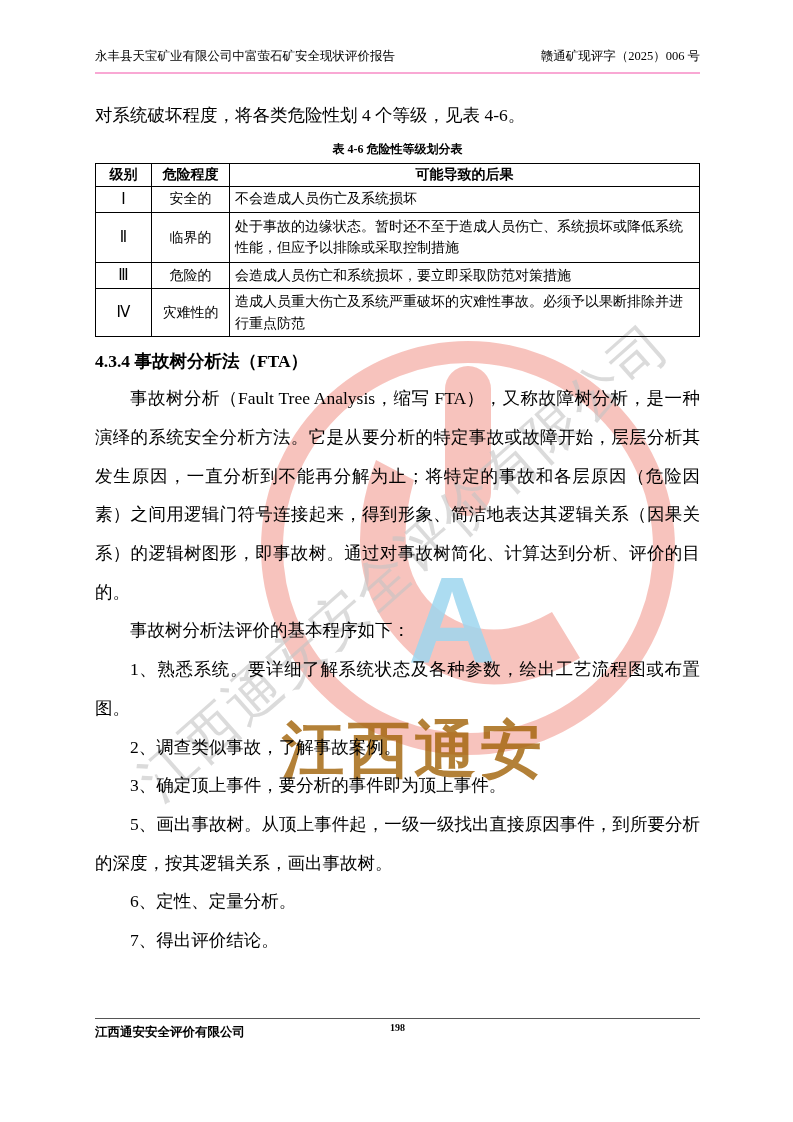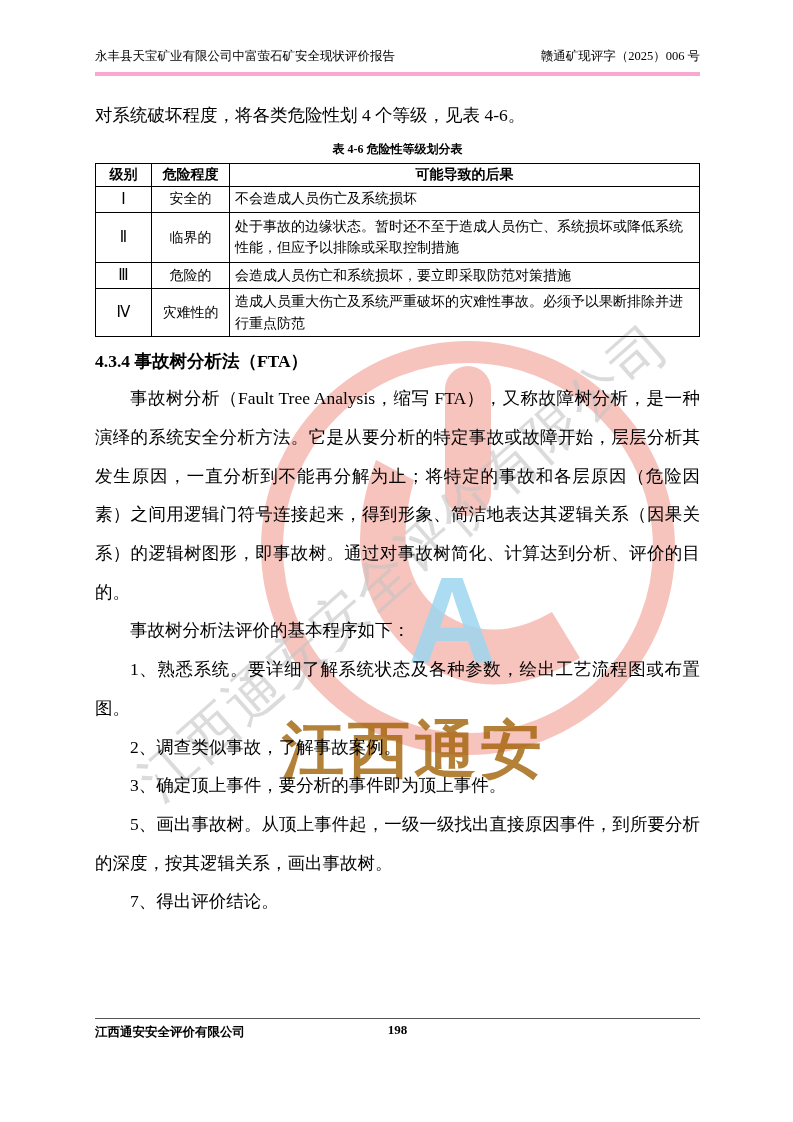--- a/index.html
+++ b/index.html
@@ -32,21 +32,21 @@
     transform:rotate(-41.5deg);
     font-size:55px;letter-spacing:2px;color:#c4c4c4;opacity:.6;
     white-space:nowrap;
     font-family:"Liberation Serif","DejaVu Serif",serif;
   }
   
   .doc-header{
     position:absolute;left:95px;right:93px;top:48px;z-index:1;
     display:flex;justify-content:space-between;align-items:flex-end;
     font-size:12.5px;
-    border-bottom:4px solid #f9a8d4;
+    border-bottom:2px solid #f9a8d4;
     padding-bottom:7px;
   }
   
   .content{position:absolute;left:95px;right:93px;top:75px;z-index:1;}
   .intro{
     margin:26px 0 0 0;
     font-size:17.5px;line-height:28px;
   }
   .table-title{
     margin-top:12px;
@@ -80,21 +80,21 @@
   }
   
   .doc-footer{
     position:absolute;left:95px;right:93px;top:1018px;z-index:1;
     border-top:1px solid #555;
     padding-top:5px;
     font-size:12.5px;font-weight:bold;
   }
   .page-num{
     position:absolute;left:0;right:0;top:3px;
-    text-align:center;font-weight:bold;font-size:13px;
+    text-align:center;font-weight:bold;font-size:10px;
   }
 </style>
 </head>
 <body>
 
 <div class="page">
 
   <div class="watermark">
     <svg class="wm-logo" width="440" height="440" viewBox="0 0 440 440">
       <circle cx="220" cy="220" r="196" fill="none" stroke="#f0897d" stroke-width="22"></circle>
@@ -155,20 +155,21 @@
     </table>
 
     <h3 class="section-heading">4.3.4 事故树分析法（FTA）</h3>
 
     <p class="para">事故树分析（Fault Tree Analysis，缩写 FTA），又称故障树分析，是一种演绎的系统安全分析方法。它是从要分析的特定事故或故障开始，层层分析其发生原因，一直分析到不能再分解为止；将特定的事故和各层原因（危险因素）之间用逻辑门符号连接起来，得到形象、简洁地表达其逻辑关系（因果关系）的逻辑树图形，即事故树。通过对事故树简化、计算达到分析、评价的目的。</p>
     <p class="para">事故树分析法评价的基本程序如下：</p>
     <p class="para">1、熟悉系统。要详细了解系统状态及各种参数，绘出工艺流程图或布置图。</p>
     <p class="para">2、调查类似事故，了解事故案例。</p>
     <p class="para">3、确定顶上事件，要分析的事件即为顶上事件。</p>
     <p class="para">5、画出事故树。从顶上事件起，一级一级找出直接原因事件，到所要分析的深度，按其逻辑关系，画出事故树。</p>
+    <p class="para">6、定性、定量分析。</p>
     <p class="para">7、得出评价结论。</p>
 
   </div>
 
   <div class="doc-footer">
     <span>江西通安安全评价有限公司</span>
     <span class="page-num">198</span>
   </div>
 
 </div>

